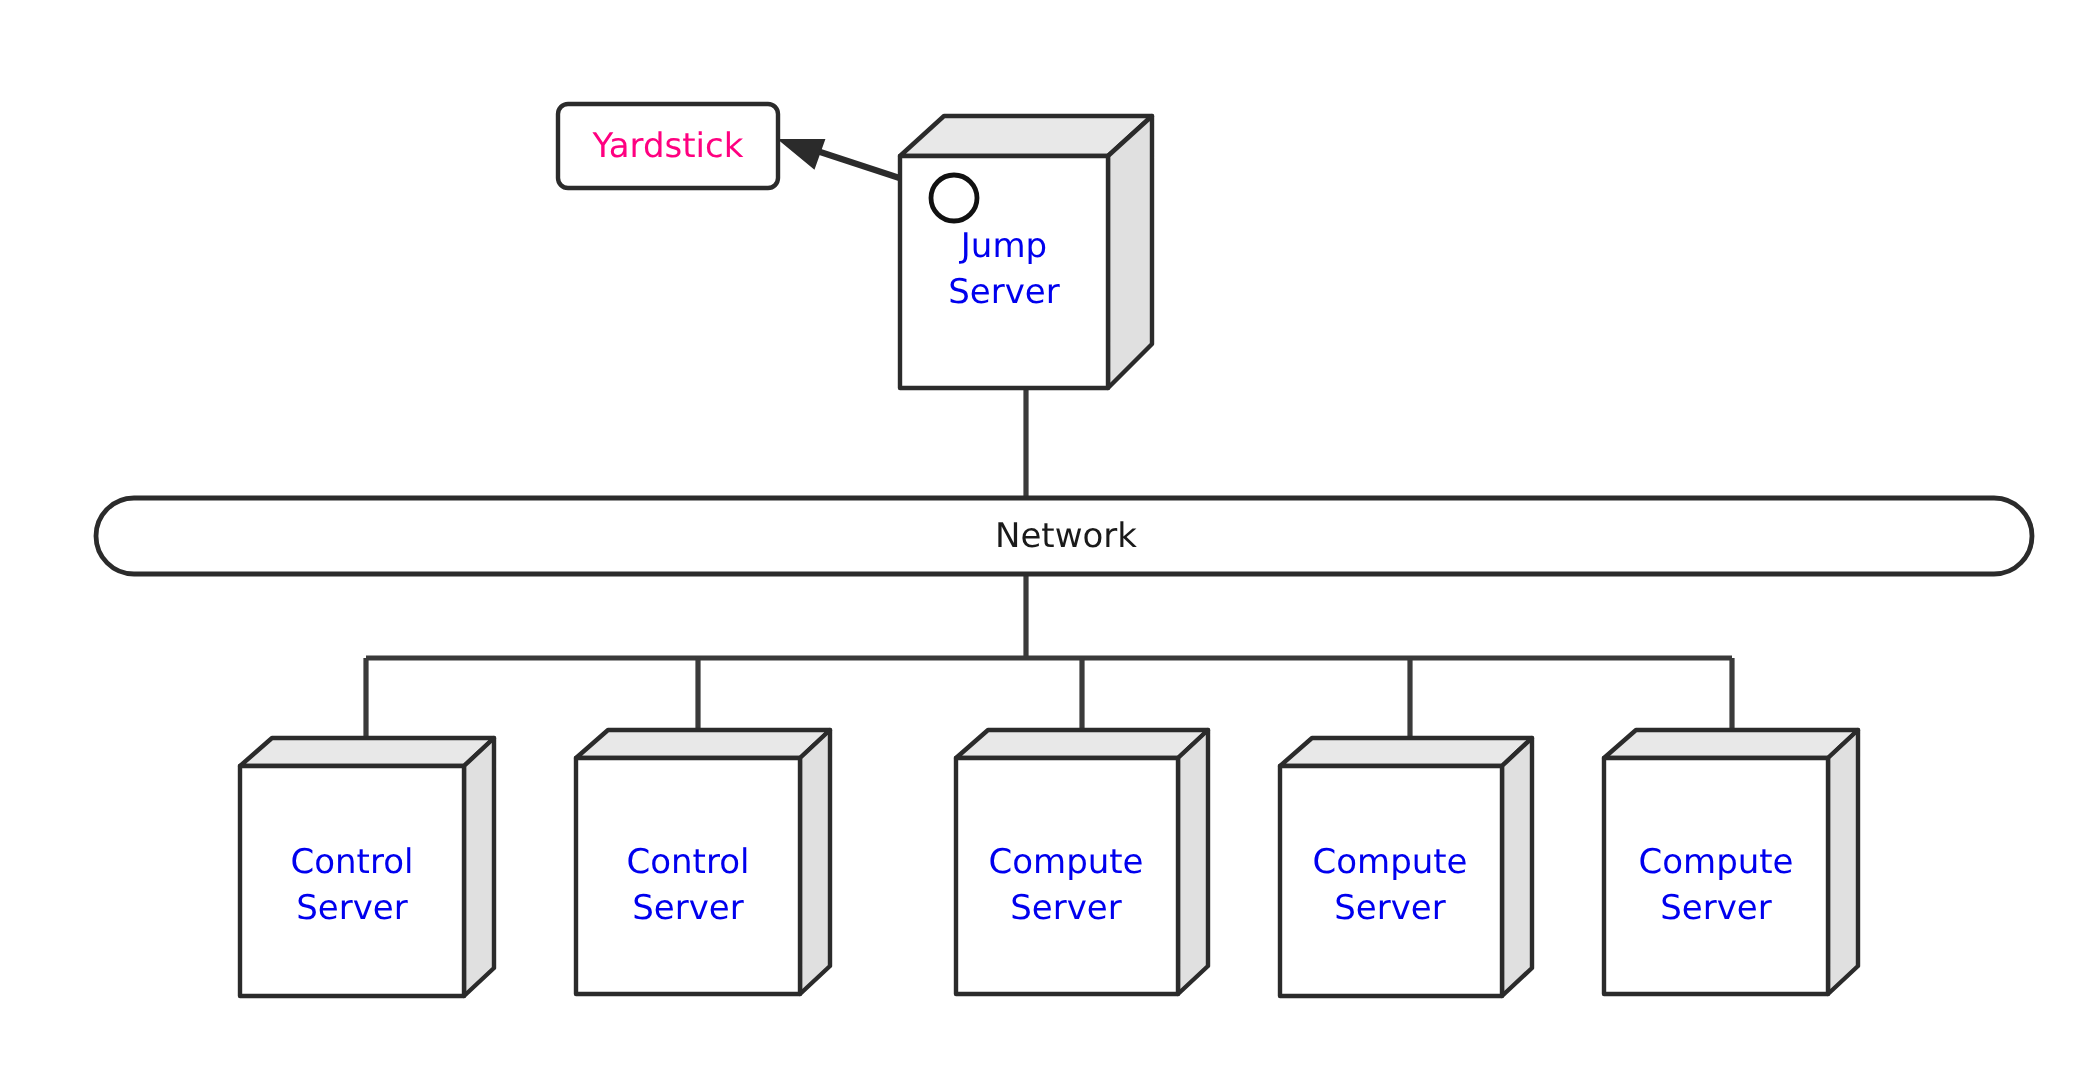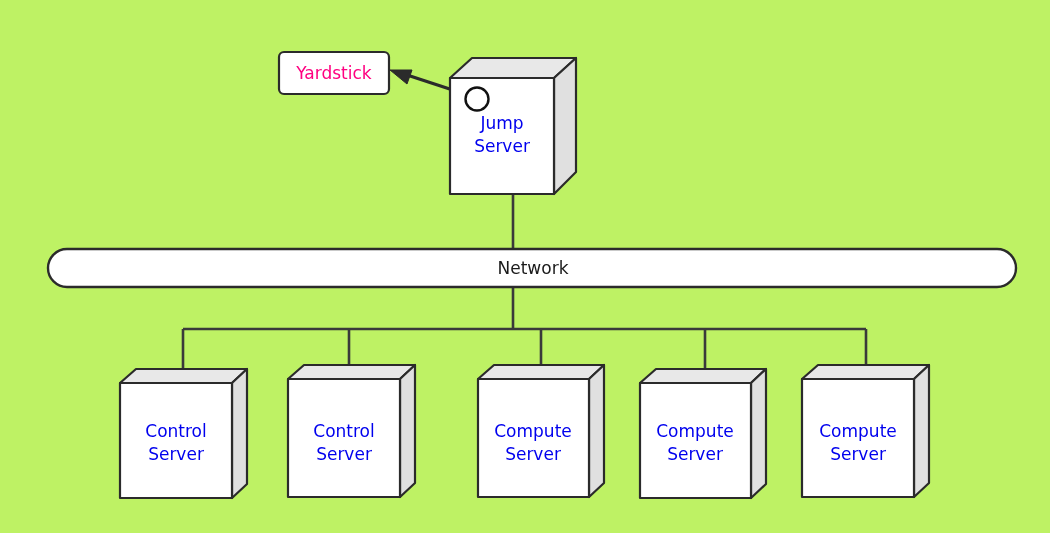--- a/index.html
+++ b/index.html
@@ -10,21 +10,21 @@
   body {
     width: 1050px;
     height: 533px;
     overflow: hidden;
     font-family: "DejaVu Sans", sans-serif;
   }
   #diagram-root {
     position: relative;
     width: 1050px;
     height: 533px;
-    background: #bef264;
+    background: #ffffff;
   }
   svg#diagram-canvas {
     position: absolute;
     top: 0;
     left: 0;
     width: 1050px;
     height: 533px;
     display: block;
   }
   .node-label {

